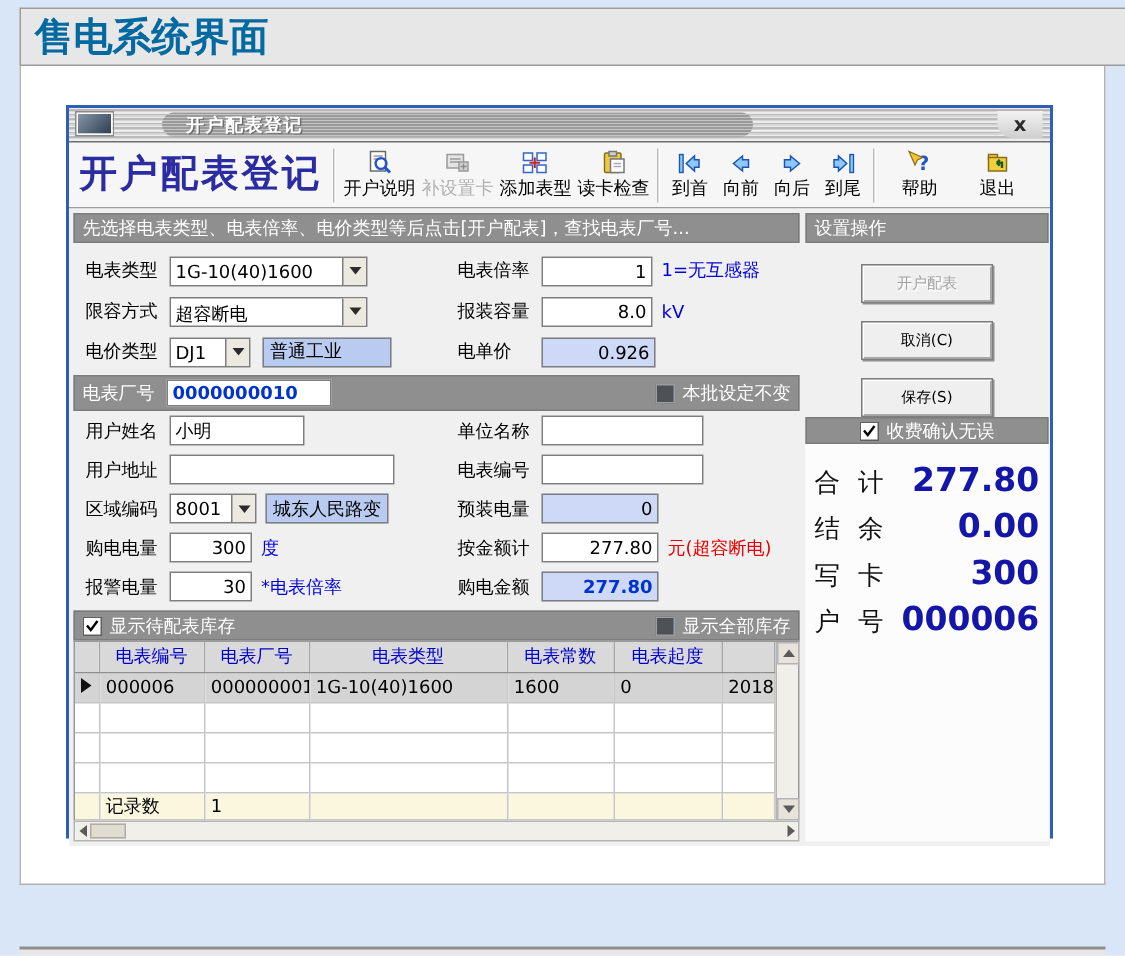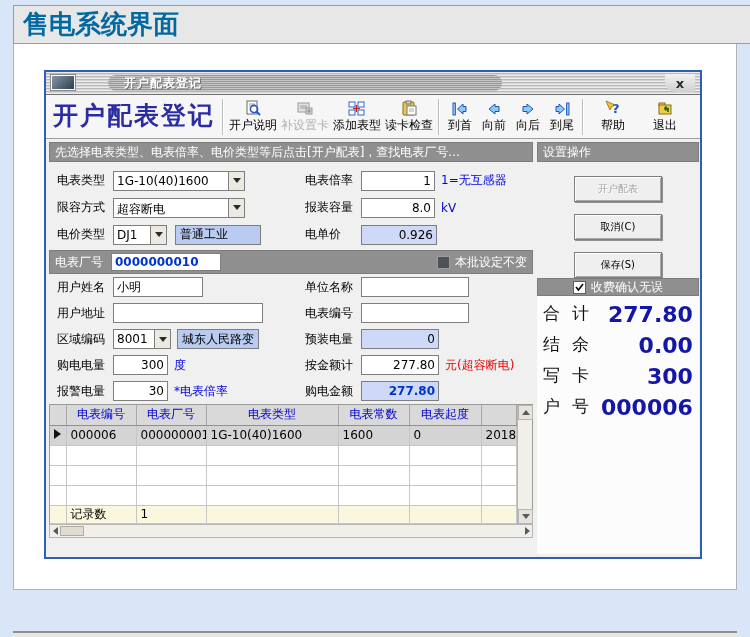--- a/index.html
+++ b/index.html
@@ -150,21 +150,21 @@
   .rp-buttons { display: flex; flex-direction: column; align-items: center; padding-top: 14px; gap: 12px; }
   .win-btn {
     width: 88px; height: 26px; background: #efefef; border: 1px solid #7e7e7e;
     box-shadow: inset 1px 1px 0 #ffffff, inset -1px -1px 0 #a8a8a8, 1px 1px 0 #8f8f8f;
     font-size: 10px; color: #000; display: flex; align-items: center; justify-content: center;
     font-family: "DejaVu Sans", sans-serif;
   }
   .win-btn.disabled { color: #a3a3a3; text-shadow: 1px 1px 0 #ffffff; }
   .confirm-bar { margin-top: auto; justify-content: center; height: 18px; flex: 0 0 18px; }
   .summary { background: #fcfcfc; flex: 1; padding: 6px 6px 0 6px; }
-  .sum-row { display: flex; align-items: flex-start; justify-content: space-between; height: 31px; }
+  .sum-row { display: flex; align-items: flex-end; justify-content: space-between; height: 31px; }
   .sum-label { font-family: "DejaVu Serif", "Liberation Serif", serif; font-size: 17px; color: #101010; letter-spacing: 12px; white-space: nowrap; }
   .sum-value { font-size: 22px; font-weight: bold; color: #1416a8; white-space: nowrap; }
 </style>
 </head>
 <body>
 
 <div class="page-header">
   <span>售电系统界面</span>
 </div>
 <div class="page-body">
@@ -434,20 +434,31 @@
             <span class="hint blue">*电表倍率</span>
           </div>
           <div class="col-r">
             <span class="lab">购电金额</span>
             <div class="inp ro num" style="width:78px">
               <span class="blue-text">277.80</span>
             </div>
           </div>
         </div>
 
+        <div class="gbar inv-bar">
+          <span class="cb">
+            <svg width="9" height="9">
+                <polyline points="1,4 3.5,7 8,1" stroke="#000" fill="none" stroke-width="1.6"></polyline>
+              </svg>
+          </span>
+          <span class="cb-lab">显示待配表库存</span>
+          <span class="spacer"></span>
+          <span class="cb dark"></span>
+          <span class="cb-lab">显示全部库存</span>
+        </div>
 
         <div class="tbl-wrap">
           <table class="grid">
             <colgroup>
               <col style="width:16px">
                 <col style="width:70px">
                 <col style="width:70px">
               <col style="width:132px">
                 <col style="width:71px">
                 <col style="width:72px">

